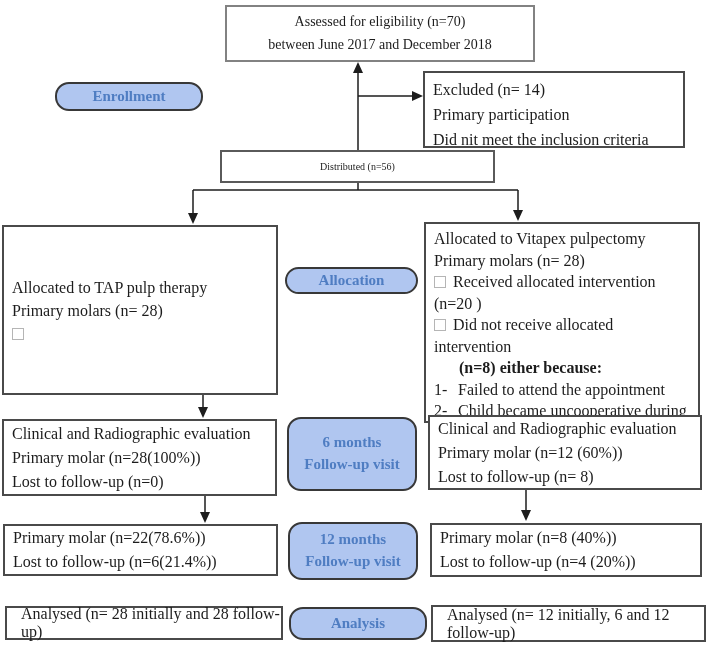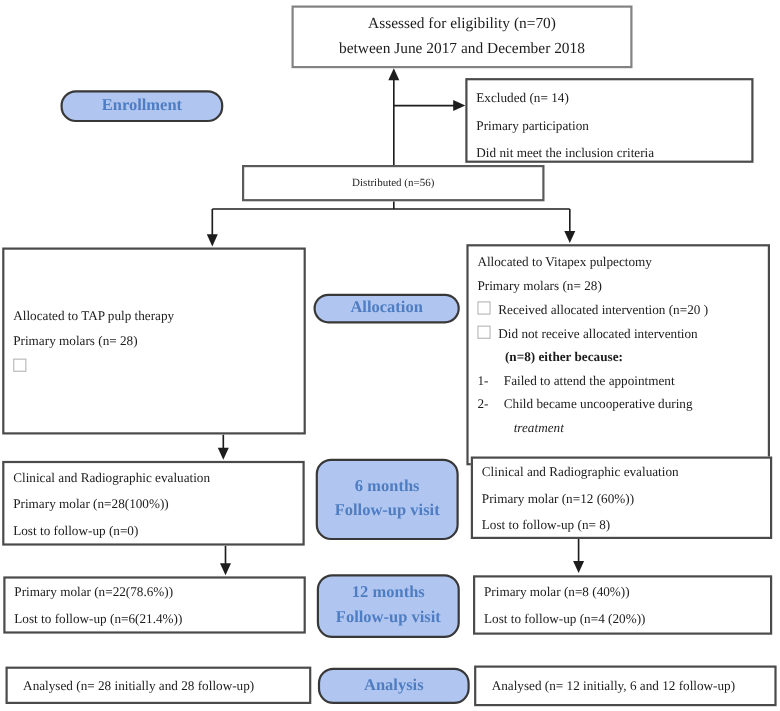--- a/index.html
+++ b/index.html
@@ -3,41 +3,41 @@
 <meta charset="utf-8">
 <style>
   html,body{margin:0;padding:0;background:#fff;}
   #canvas{
     position:relative;width:709px;height:646px;background:#ffffff;
     font-family:"Liberation Serif","DejaVu Serif",serif;
     color:#1c1c1c;overflow:hidden;
   }
   .wbox{
     position:absolute;background:#fff;border:2px solid #4a4a4a;
-    box-sizing:border-box;font-size:12px;
+    box-sizing:border-box;font-size:16px;
   }
   .bluelabel{
     position:absolute;background:#b0c6f0;border:2px solid #383838;
     border-radius:14px;box-sizing:border-box;
     display:flex;flex-direction:column;align-items:center;justify-content:center;
     color:#4f7dc2;font-weight:bold;font-size:15px;text-align:center;line-height:1.45;
   }
   .center{display:flex;flex-direction:column;justify-content:center;}
   .line{line-height:24px;}
   .pad{padding:4px 8px;}
   .chk{
     display:inline-block;width:10px;height:10px;border:1px solid #b5b5b5;
     margin-right:7px;vertical-align:-1px;background:#fff;
   }
   .numrow{display:flex;}
   .numrow .num{width:24px;flex:0 0 24px;}
   .indent{padding-left:25px;font-weight:bold;}
   .indent2{padding-left:33px;font-style:italic;}
   #eligibility-box{left:225px;top:5px;width:310px;height:57px;border-color:#828282;
-    text-align:center;font-size:14px;display:flex;flex-direction:column;justify-content:space-evenly;margin-left:40px;}
+    text-align:center;font-size:14px;display:flex;flex-direction:column;justify-content:space-evenly;}
   #enrollment-label{left:55px;top:82px;width:148px;height:29px;}
   #excluded-box{left:423px;top:71px;width:262px;height:77px;}
   #excluded-box .line{line-height:25px;}
   #distributed-box{left:220px;top:150px;width:275px;height:33px;text-align:center;
     font-size:10px;display:flex;align-items:center;justify-content:center;border-color:#5a5a5a;}
   #left-alloc-box{left:2px;top:225px;width:276px;height:170px;}
   #left-alloc-box .line{line-height:23px;}
   #allocation-label{left:285px;top:267px;width:133px;height:27px;}
   #right-alloc-box{left:424px;top:222px;width:276px;height:201px;}
   #right-alloc-box .line,#right-alloc-box .numrow{line-height:21.5px;}

